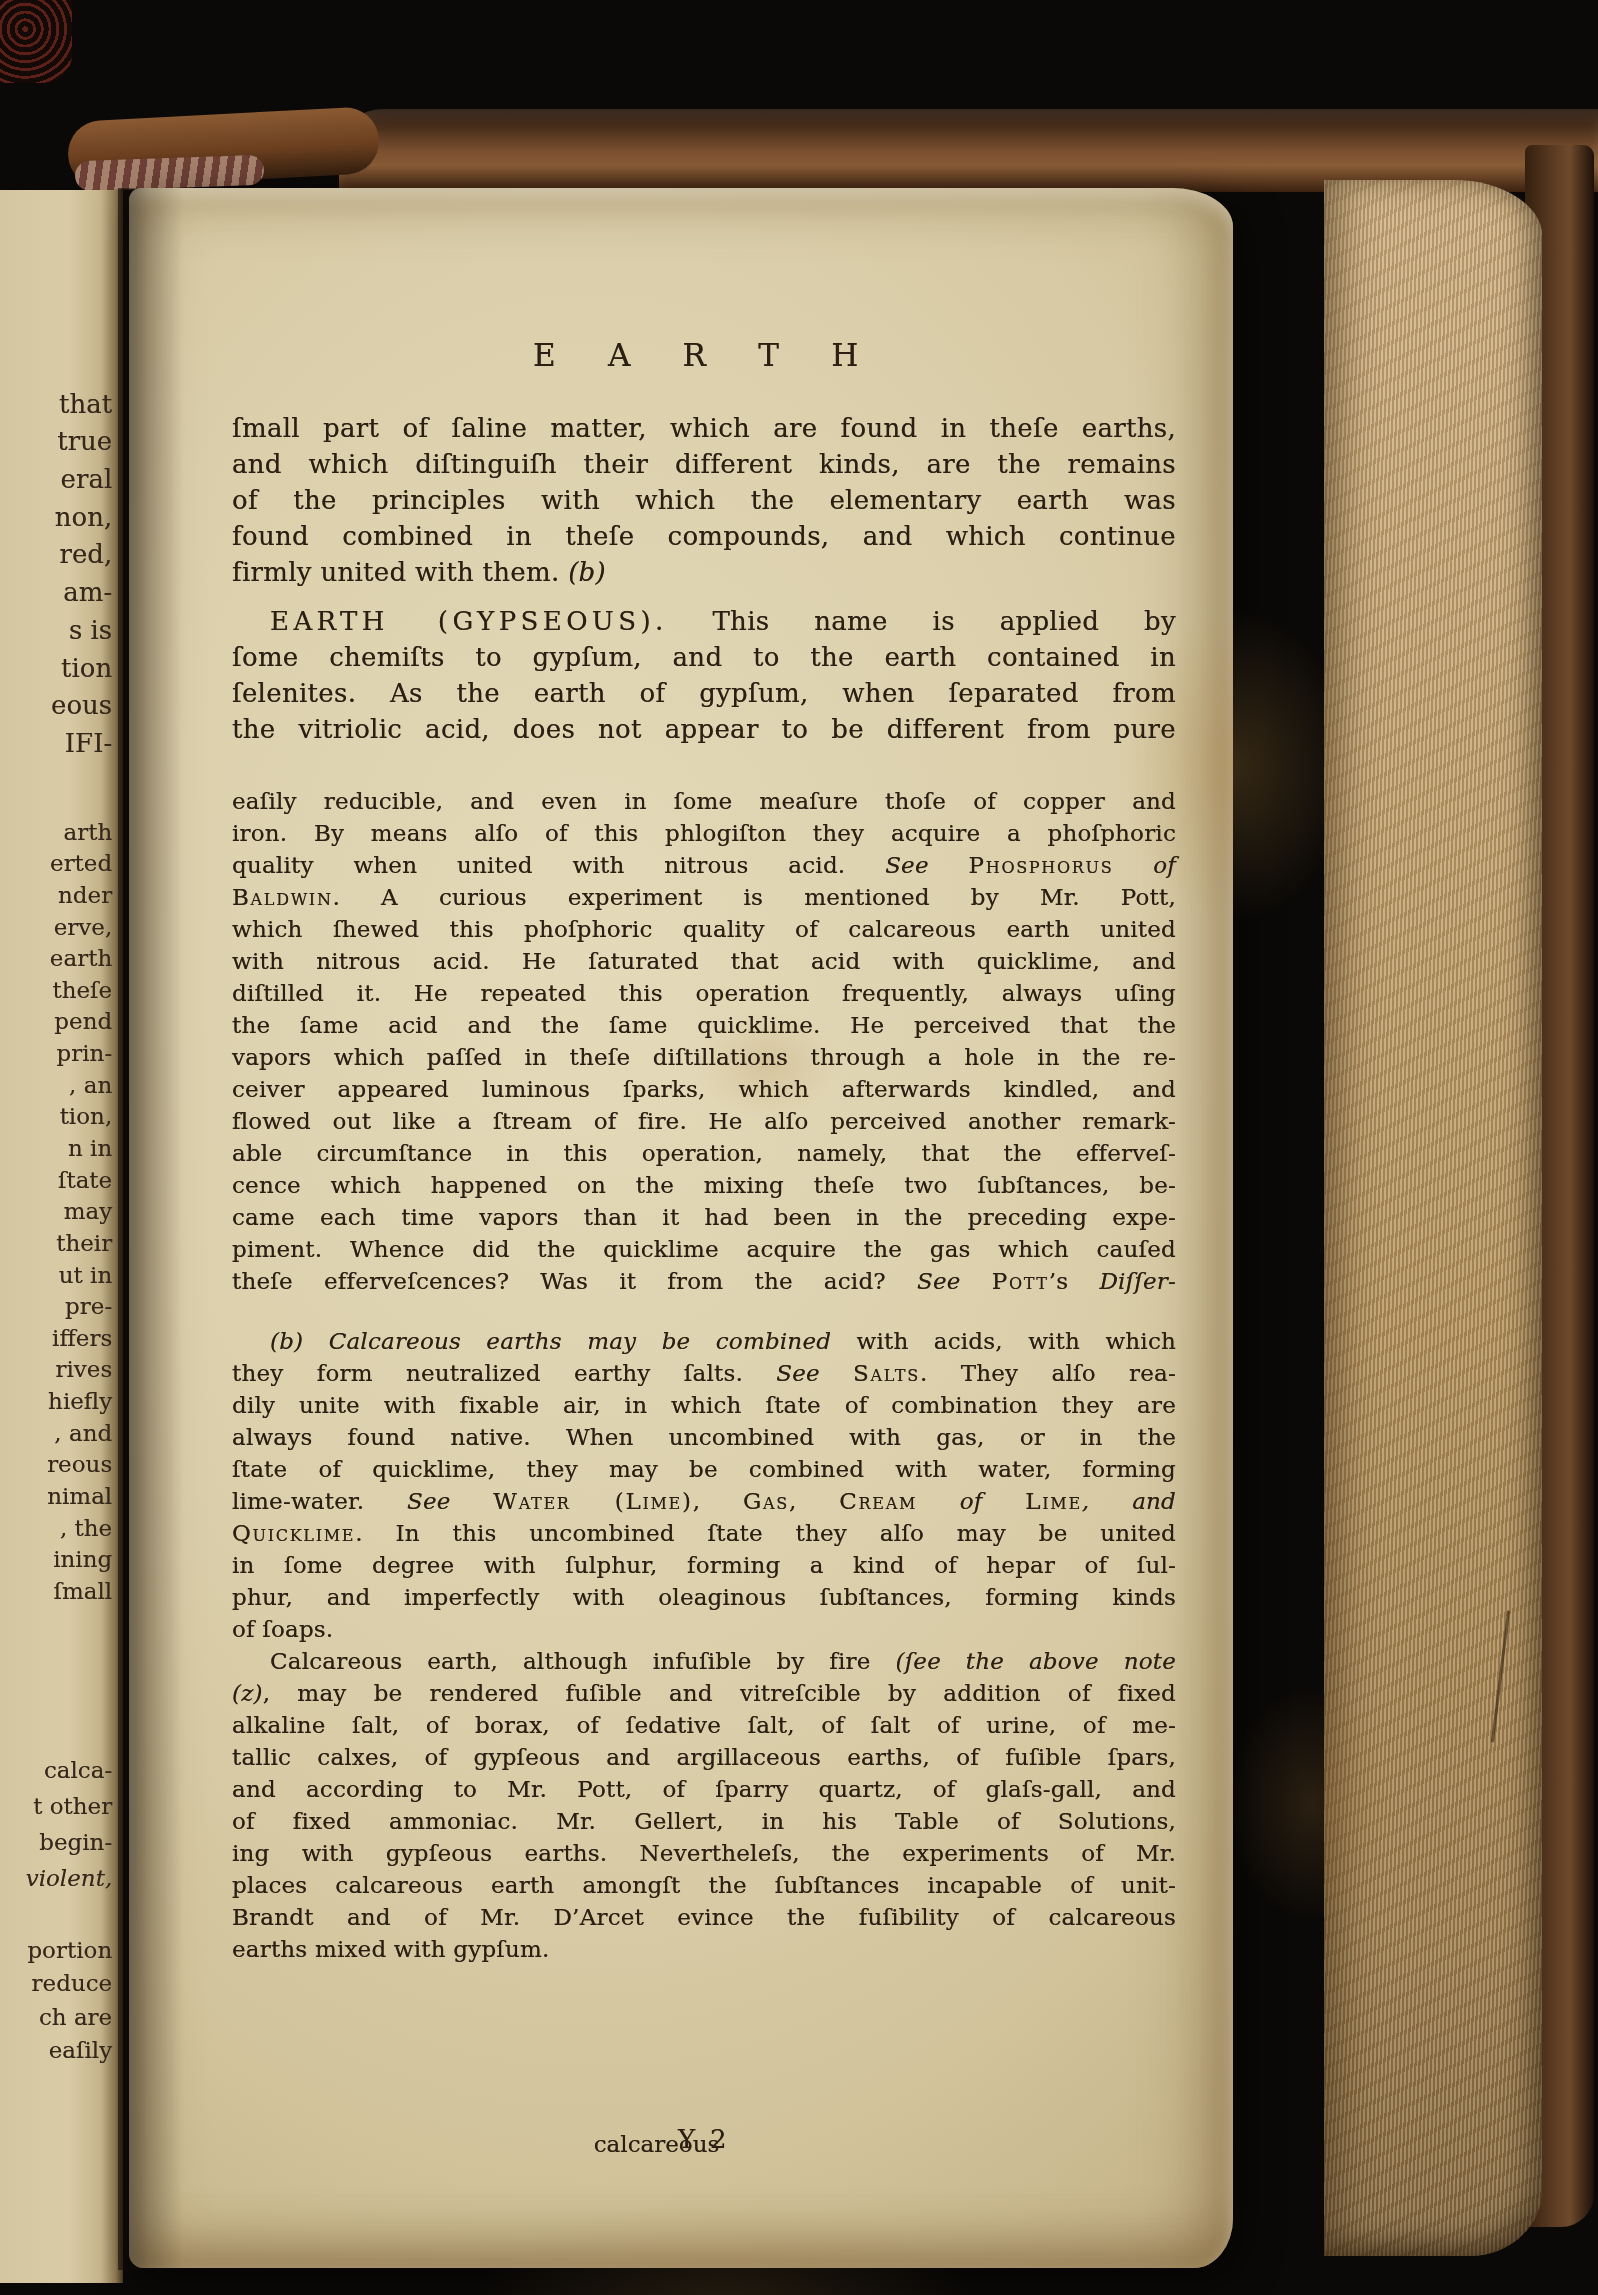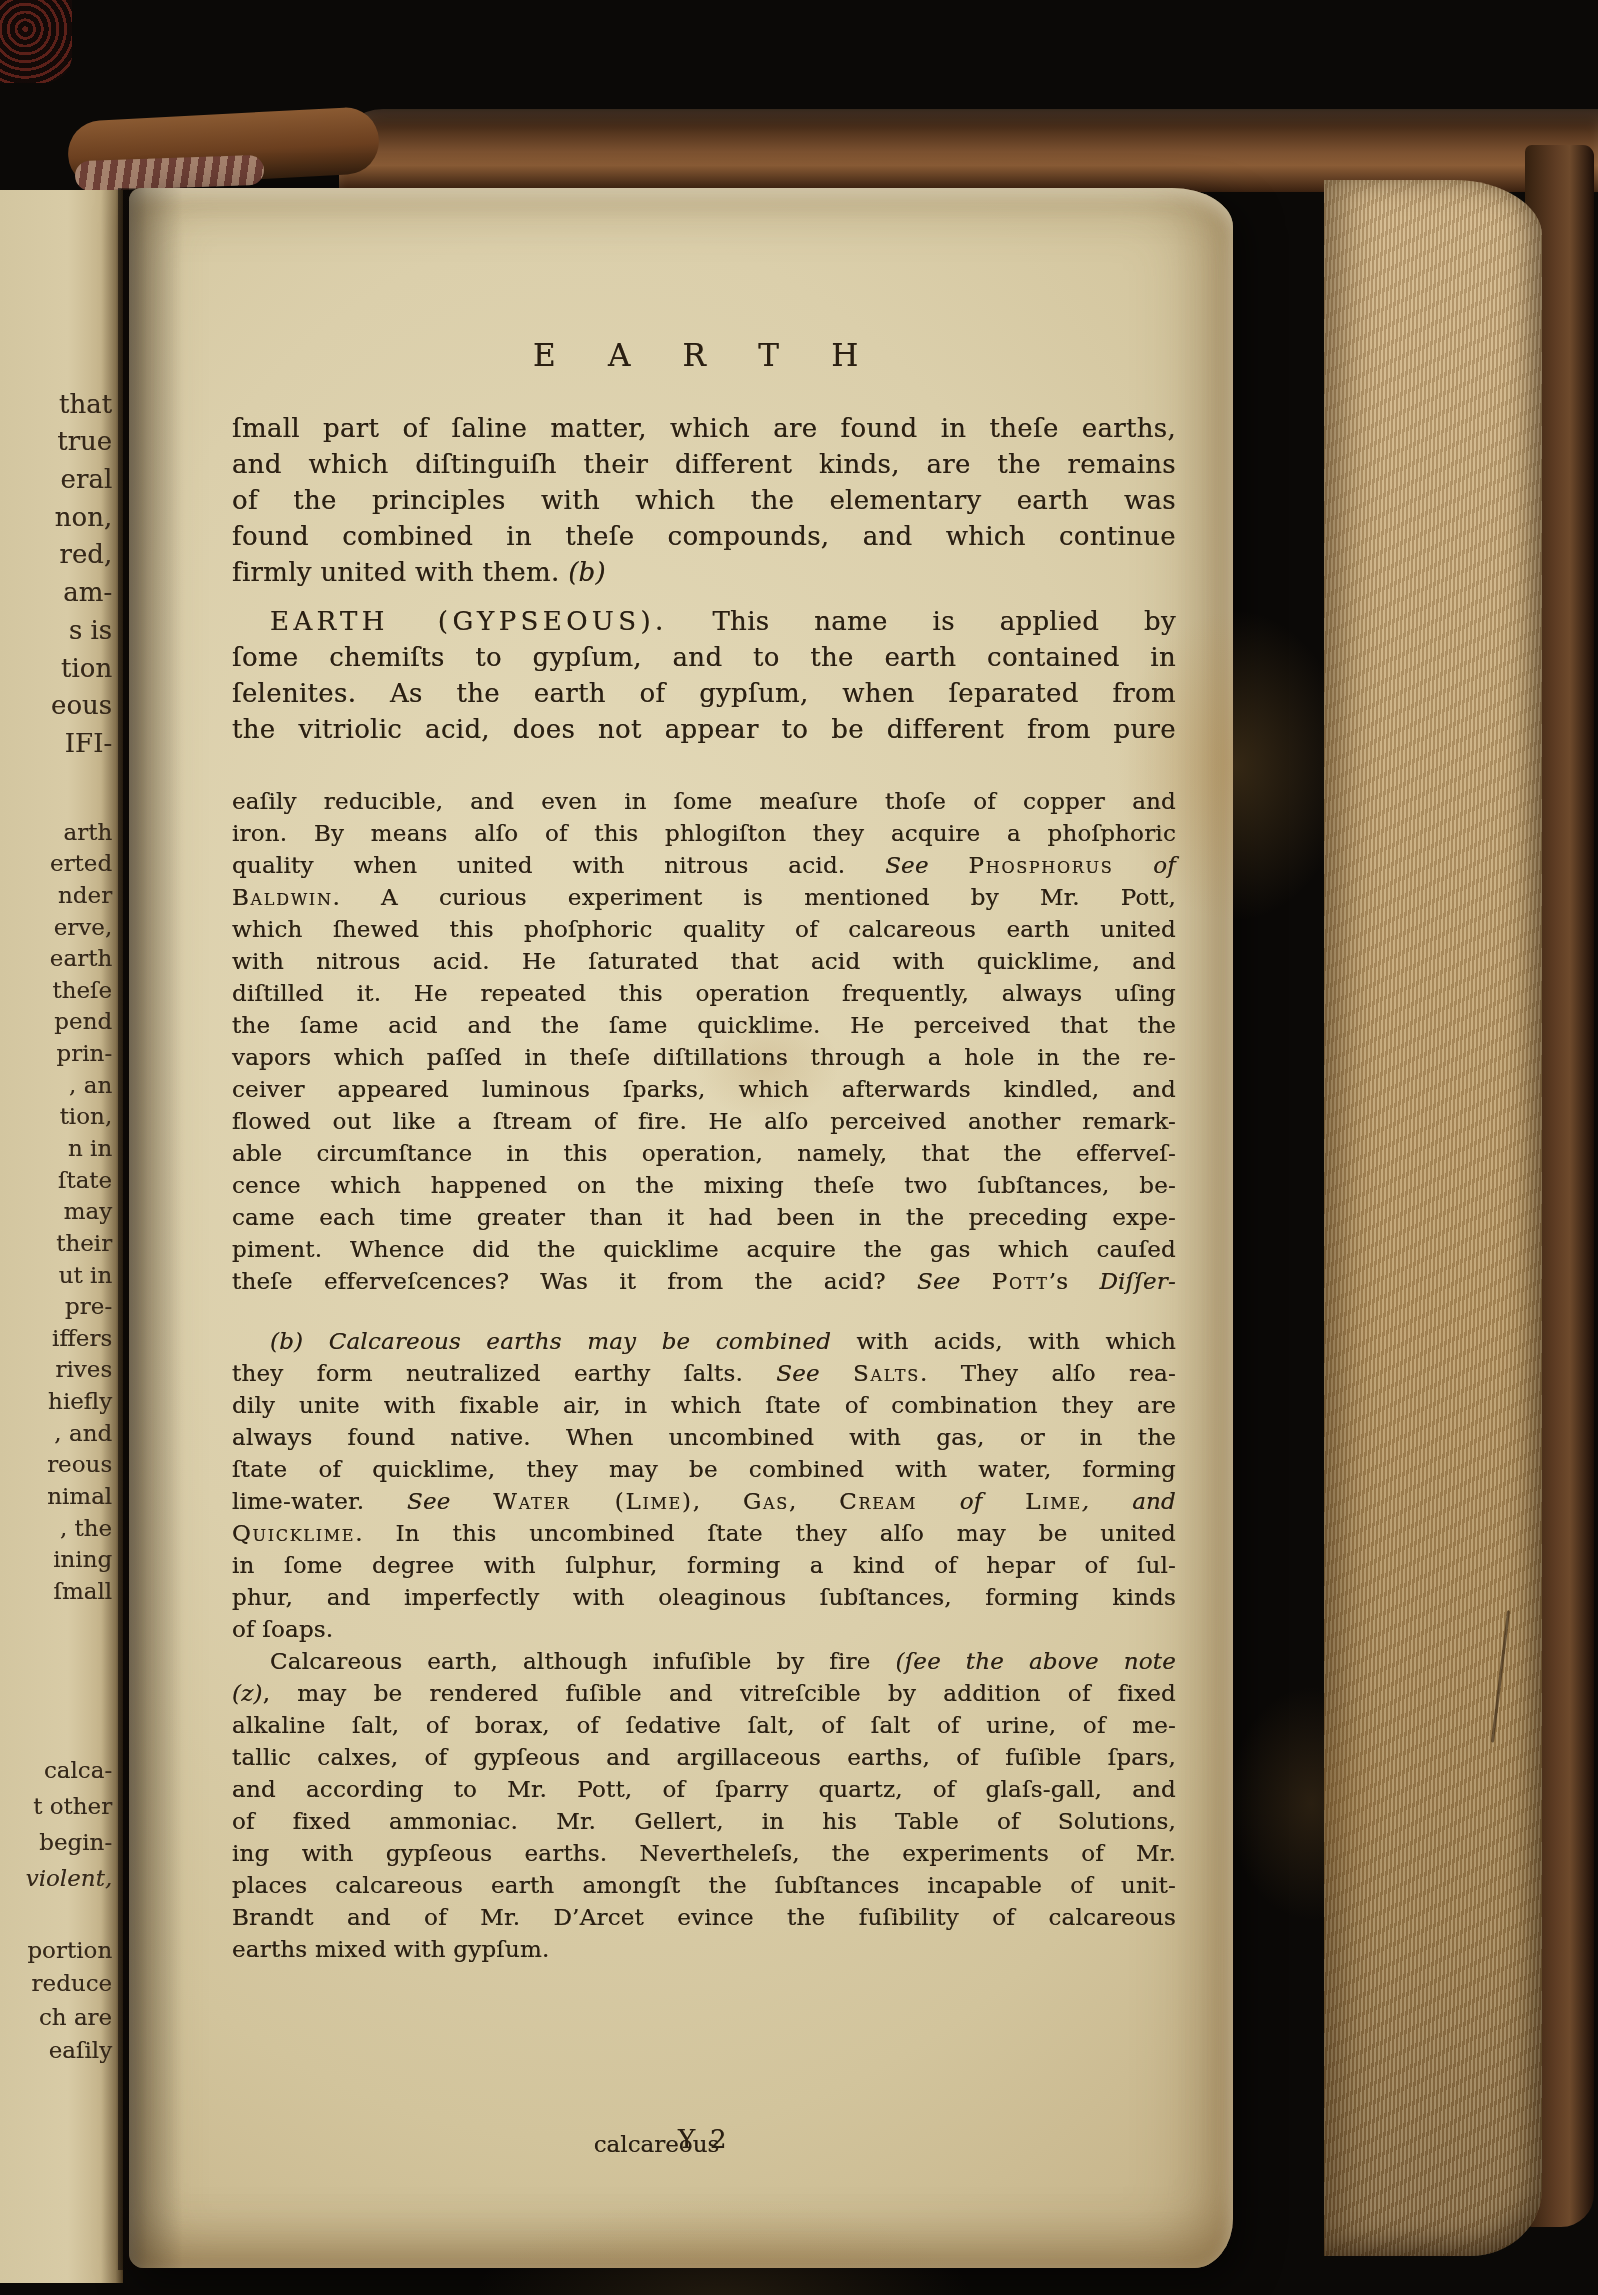--- a/index.html
+++ b/index.html
@@ -117,21 +117,21 @@
         <div class="line just"><span class="ssc">Baldwin</span>.  A curious experiment is mentioned by Mr. Pott,</div>
         <div class="line just">which ſhewed this phoſphoric quality of calcareous earth united</div>
         <div class="line just">with nitrous acid.  He ſaturated that acid with quicklime, and</div>
         <div class="line just">diſtilled it.  He repeated this operation frequently, always uſing</div>
         <div class="line just">the ſame acid and the ſame quicklime.  He perceived that the</div>
         <div class="line just">vapors which paſſed in theſe diſtillations through a hole in the re-</div>
         <div class="line just">ceiver appeared luminous ſparks, which afterwards kindled, and</div>
         <div class="line just">flowed out like a ſtream of fire.  He alſo perceived another remark-</div>
         <div class="line just">able circumſtance in this operation, namely, that the efferveſ-</div>
         <div class="line just">cence which happened on the mixing theſe two ſubſtances, be-</div>
-        <div class="line just">came each time greater than it had been in the preceding expe-</div>
+        <div class="line just">came each time vapors than it had been in the preceding expe-</div>
         <div class="line just">piment.  Whence did the quicklime acquire the gas which cauſed</div>
         <div class="line just">theſe efferveſcences? Was it from the acid? <span class="si">See </span><span class="ssc">Pott</span>’s <span class="si">Diſſer-</span></div>
       </div>
 
     <div class="block fnb t-foot inktext">
         <div class="line just ind"><span class="si">(b) Calcareous earths may be combined </span>with acids, with which</div>
         <div class="line just">they form neutralized earthy ſalts.  <span class="si">See </span><span class="ssc">Salts</span>.  They alſo rea-</div>
         <div class="line just">dily unite with fixable air, in which ſtate of combination they are</div>
         <div class="line just">always found native.  When uncombined with gas, or in the</div>
         <div class="line just">ſtate of quicklime, they may be combined with water, forming</div>

